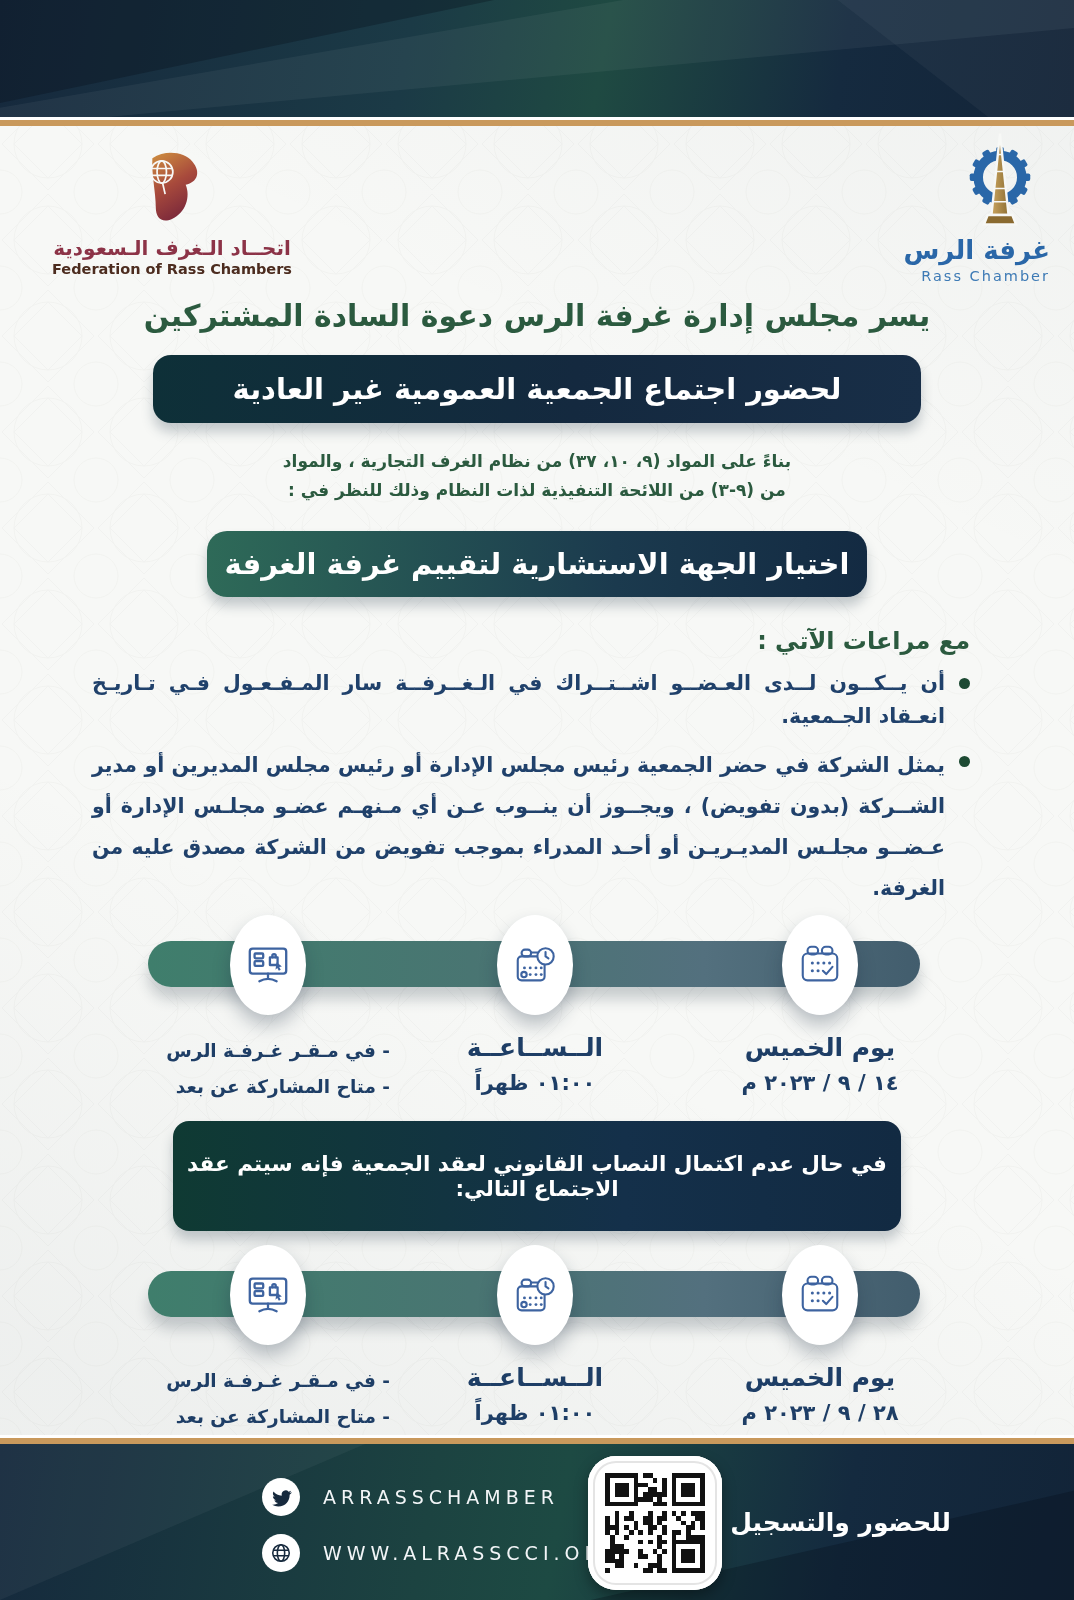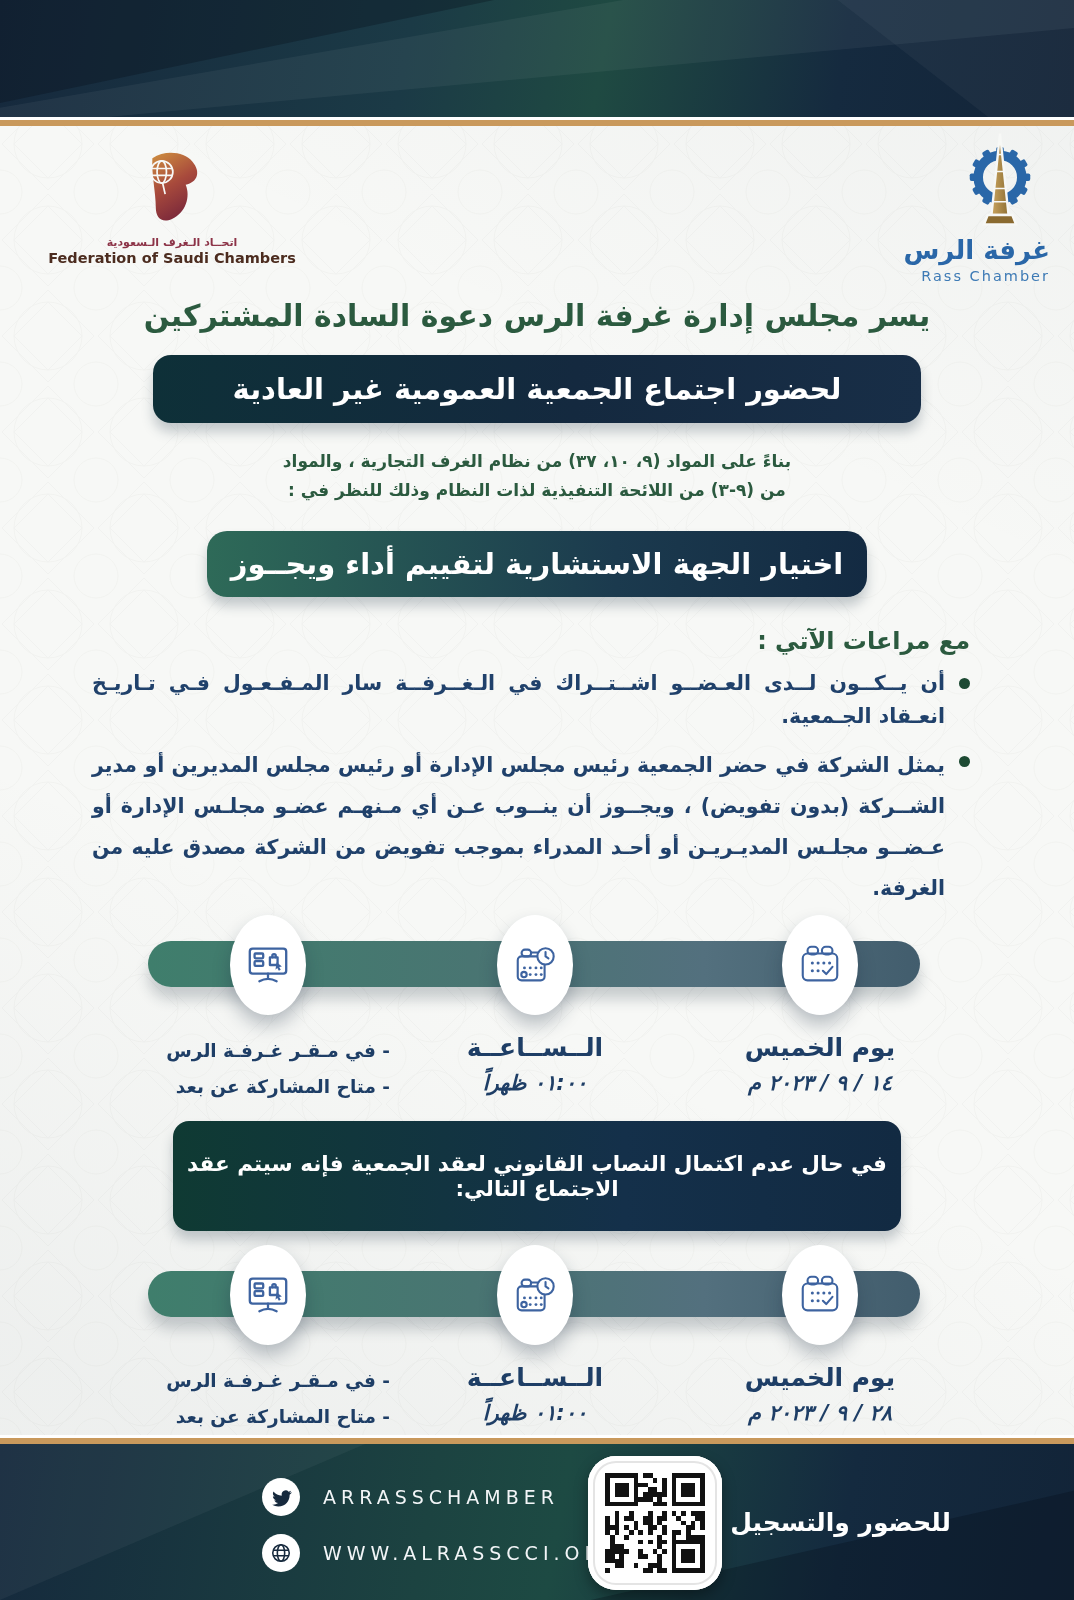--- a/index.html
+++ b/index.html
@@ -21,21 +21,21 @@
   .band .facet2{position:absolute;inset:0;background:rgba(5,12,22,0.30);
     clip-path:polygon(0 0,46% 0,0 88%);}
   .band .facet3{position:absolute;inset:0;background:rgba(255,255,255,0.04);
     clip-path:polygon(78% 0,100% 0,100% 100%,92% 100%);}
   .rule-top{height:3px;background:#ffffff;}
   .rule-gold{height:6px;background:#c9995c;}
 
   
   .logos{position:relative;height:158px;}
   .fsc{position:absolute;left:42px;top:22px;width:260px;text-align:center;direction:rtl;}
-  .fsc-ar{color:#8c3347;font-weight:bold;font-size:11px;margin-top:2px;}
+  .fsc-ar{color:#8c3347;font-weight:bold;font-size:20px;margin-top:2px;}
   .fsc-en{color:#4c2c1f;font-weight:bold;font-size:14.5px;font-family:"DejaVu Sans",sans-serif;margin-top:1px;}
   .rass{position:absolute;right:24px;top:2px;width:170px;}
   .rass-ar{color:#2a67a8;font-weight:bold;font-size:26px;line-height:1.1;}
   .rass-en{color:#3d7ab5;font-size:14.5px;letter-spacing:2px;margin-top:3px;}
 
   
   .title1{margin:14px 40px 0;text-align:center;color:#2b5a3f;font-weight:bold;font-size:30px;}
   .pill{box-shadow:0 9px 12px rgba(45,62,80,0.25);}
   .banner1{width:748px;margin:22px auto 0;padding:17px 10px;border-radius:18px;text-align:center;
     background:linear-gradient(95deg,#0e3038 0%,#14293f 55%,#182e47 100%);
@@ -62,21 +62,21 @@
     box-shadow:0 10px 18px rgba(20,40,60,0.28);display:flex;align-items:center;justify-content:center;}
   .tl-node svg{display:block;}
   .node-venue{left:230px;}
   .node-time{left:497px;}
   .node-date{left:782px;}
   .tl-label{position:absolute;top:118px;text-align:center;color:#1e3e66;}
   .lbl-date{left:700px;width:240px;}
   .lbl-time{left:415px;width:240px;}
   .lbl-venue{left:140px;width:250px;text-align:right;}
   .tl-label .big{font-weight:bold;font-size:25px;}
-  .tl-label .sub{font-weight:bold;font-size:21px;margin-top:9px;font-style:italic;}
+  .tl-label .sub{font-weight:bold;font-size:21px;margin-top:9px;}
   .lbl-venue .line{font-weight:bold;font-size:18.5px;line-height:1.95;}
   .ltr{direction:ltr;unicode-bidi:isolate;}
 
   .fallback{width:700px;margin:26px auto 0;padding:30px 14px;border-radius:16px;text-align:center;
     background:linear-gradient(90deg,#0f3a33 0%,#14304a 62%,#122a42 100%);
     color:#ffffff;font-weight:bold;font-size:21.5px;}
   .timeline.second{margin-top:14px;}
 
   
   .footer-rule{position:absolute;left:0;right:0;bottom:156px;z-index:2;}
@@ -151,21 +151,21 @@
             <path fill="url(#fscGrad)" d="M27 12 C42 2 64 4 74 16 C84 28 80 40 66 43 C72 57 66 76 50 83 C38 88 31 82 31 69 C31 52 26 32 27 12 Z"></path>
             <g fill="none" stroke="#f7f8f6" stroke-width="2">
               <circle cx="38" cy="28" r="13"></circle>
               <ellipse cx="38" cy="28" rx="5.5" ry="13"></ellipse>
               <path d="M25.6 24 h24.8 M25.6 32 h24.8"></path>
               <path d="M39 41 L42 54"></path>
             </g>
           </svg>
         </span>
         <div class="fsc-ar">اتحــاد الـغرف الـسعودية</div>
-        <div class="fsc-en">Federation of Saudi Chambers</div>
+        <div class="fsc-en">Federation of Rass Chambers</div>
       </div>
 
       <div class="rass">
         <span>
           <svg width="100" height="104" viewBox="0 0 100 110" xmlns="http://www.w3.org/2000/svg">
             <defs>
               <linearGradient id="towerGrad" x1="0" y1="0" x2="1" y2="0">
                 <stop offset="0" stop-color="#caa45f"></stop>
                 <stop offset="1" stop-color="#8f7034"></stop>
               </linearGradient>
@@ -201,21 +201,21 @@
 
     <div class="title1">يسر مجلس إدارة غرفة الرس دعوة السادة المشتركين</div>
 
     <div class="banner1 pill">لحضور اجتماع الجمعية العمومية غير العادية</div>
 
     <div class="basis">
       <div>بناءً على المواد (٩، ١٠، ٣٧) من نظام الغرف التجارية ، والمواد</div>
       <div>من (٩-٣) من اللائحة التنفيذية لذات النظام وذلك للنظر في :</div>
     </div>
 
-    <div class="banner2 pill">اختيار الجهة الاستشارية لتقييم أداء ويجــوز</div>
+    <div class="banner2 pill">اختيار الجهة الاستشارية لتقييم غرفة الغرفة</div>
 
     <div class="notes-h">مع مراعات الآتي :</div>
 
     <div class="note-item first">
       <span class="dot"></span>
       <p>أن يــكــون لــدى العـضــو اشــتــراك في الـغــرفــة سار المـفـعـول فـي تـاريـخ انعـقاد الجـمعية.</p>
     </div>
     <div class="note-item">
       <span class="dot"></span>
       <p>يمثل الشركة في حضر الجمعية رئيس مجلس الإدارة أو رئيس مجلس المديرين أو مدير الشــركة (بدون تفويض) ، ويجــوز أن ينــوب عـن أي مـنهـم عضـو مجلـس الإدارة أو عـضــو مجلـس المديـريـن أو أحـد المدراء بموجب تفويض من الشركة مصدق عليه من الغرفة.</p>

